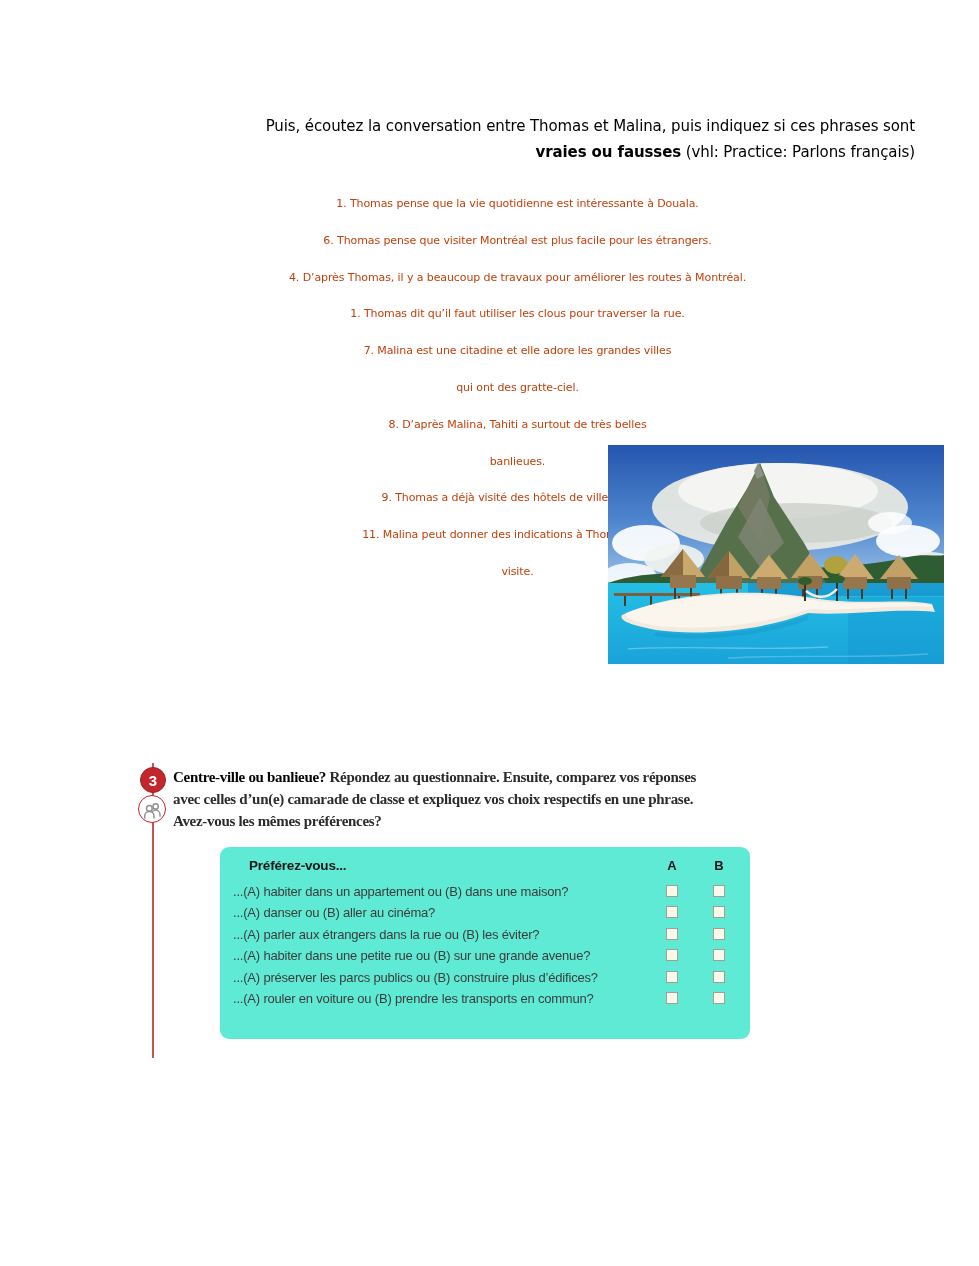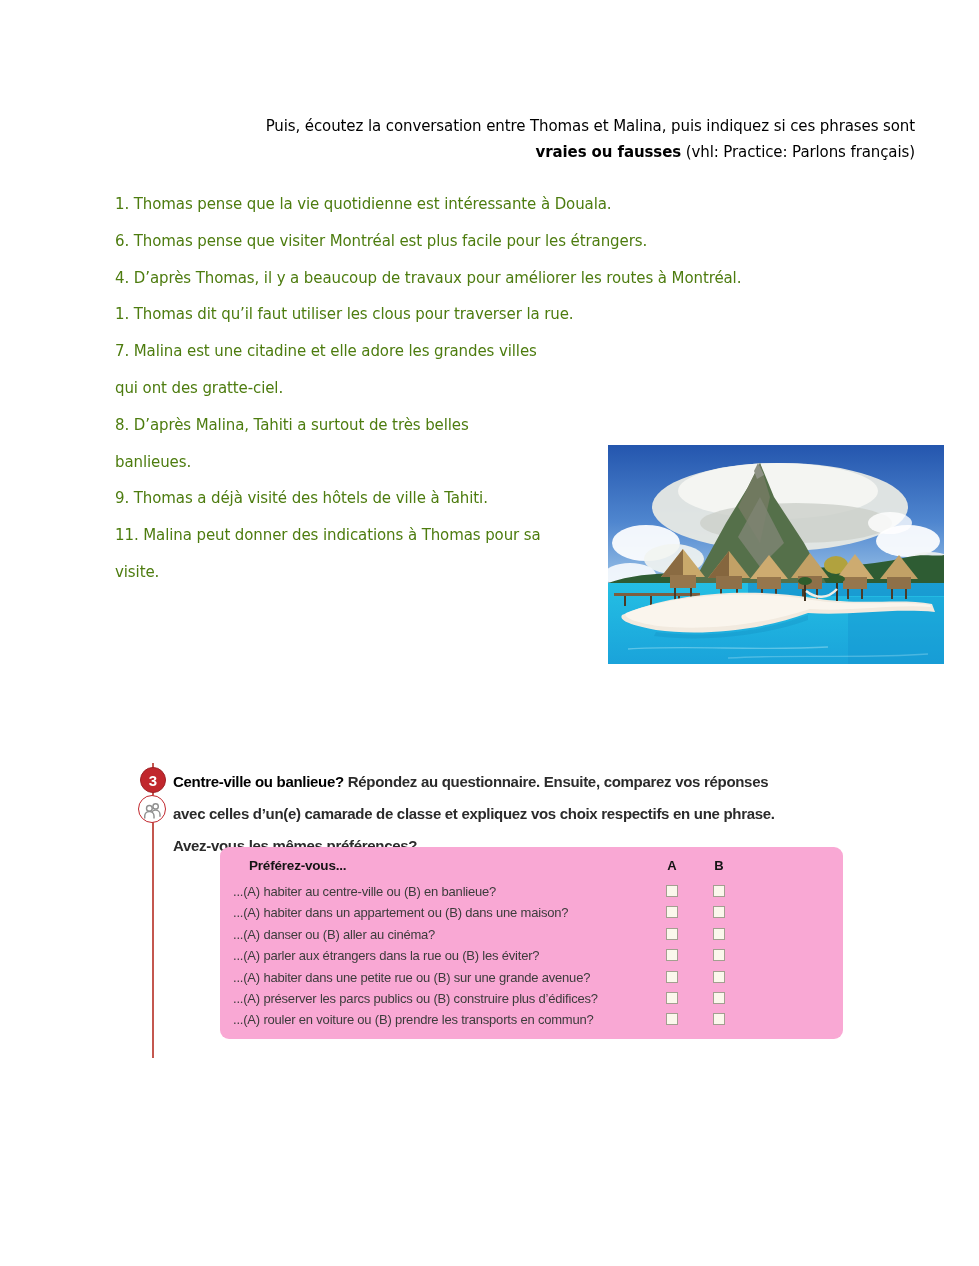--- a/index.html
+++ b/index.html
@@ -14,21 +14,21 @@
 
   
   .intro{
     left:115px;top:114px;width:800px;
     font-size:15px;line-height:25.5px;color:#000;
     letter-spacing:-0.1px;
     text-align:right;
   }
   .statements{
     left:115px;top:186px;width:805px;
-    font-size:15px;color:#4d7c0f;letter-spacing:-0.1px;
+    font-size:11px;color:#c2410c;letter-spacing:-0.1px;text-align:center;
   }
   .stmt{
     display:block;line-height:36.8px;white-space:pre-line;margin:0;
   }
 
   
   .photo{
     left:608px;top:445px;width:336px;height:219px;
     overflow:hidden;
   }
@@ -46,31 +46,31 @@
     font-weight:700;font-size:15px;
     display:flex;align-items:center;justify-content:center;
   }
   .pairicon{
     left:138px;top:795px;width:28px;height:28px;border-radius:50%;
     background:#ffffff;border:1.5px solid #c1272d;box-sizing:border-box;
     display:flex;align-items:center;justify-content:center;
   }
   .ex-text{
     left:173px;top:766px;width:700px;
-    font-family:Liberation Sans, sans-serif;
-    font-size:15px;line-height:32px;color:#2b2b2b;
+    font-family:Liberation Serif, serif;
+    font-size:15px;line-height:22px;color:#2b2b2b;
     font-weight:700;letter-spacing:-0.3px;
     white-space:pre-line;
   }
   .ex-text b{color:#000;font-weight:700;}
 
   
   .qbox{
-    left:220px;top:847px;width:623px;height:192px;
-    background:#f9a8d4;border-radius:9px;
+    left:220px;top:847px;width:530px;height:192px;
+    background:#5eead4;border-radius:9px;
     font-family:"Liberation Sans",sans-serif;
     box-sizing:border-box;padding-top:8px;
   }
   .qheader{position:relative;height:26px;}
   .qheader .qtitle{
     margin-left:29px;font-size:13.5px;font-weight:700;color:#151515;
     line-height:22px;letter-spacing:-0.2px;
   }
   .colA,.colB{
     position:absolute;top:0;width:24px;text-align:center;
@@ -215,25 +215,20 @@
 avec celles d’un(e) camarade de classe et expliquez vos choix respectifs en une phrase.
 Avez-vous les mêmes préférences?</span></div>
 
 <div class="abs qbox">
   <div class="qheader">
     <span class="qtitle">Préférez-vous...</span>
     <span class="colA">A</span>
     <span class="colB">B</span>
   </div>
   <div class="qrow">
-    <span class="qtext">...(A) habiter au centre-ville ou (B) en banlieue?</span>
-    <span class="colA"><span class="cbx"></span></span>
-    <span class="colB"><span class="cbx"></span></span>
-  </div>
-  <div class="qrow">
     <span class="qtext">...(A) habiter dans un appartement ou (B) dans une maison?</span>
     <span class="colA"><span class="cbx"></span></span>
     <span class="colB"><span class="cbx"></span></span>
   </div>
   <div class="qrow">
     <span class="qtext">...(A) danser ou (B) aller au cinéma?</span>
     <span class="colA"><span class="cbx"></span></span>
     <span class="colB"><span class="cbx"></span></span>
   </div>
   <div class="qrow">

